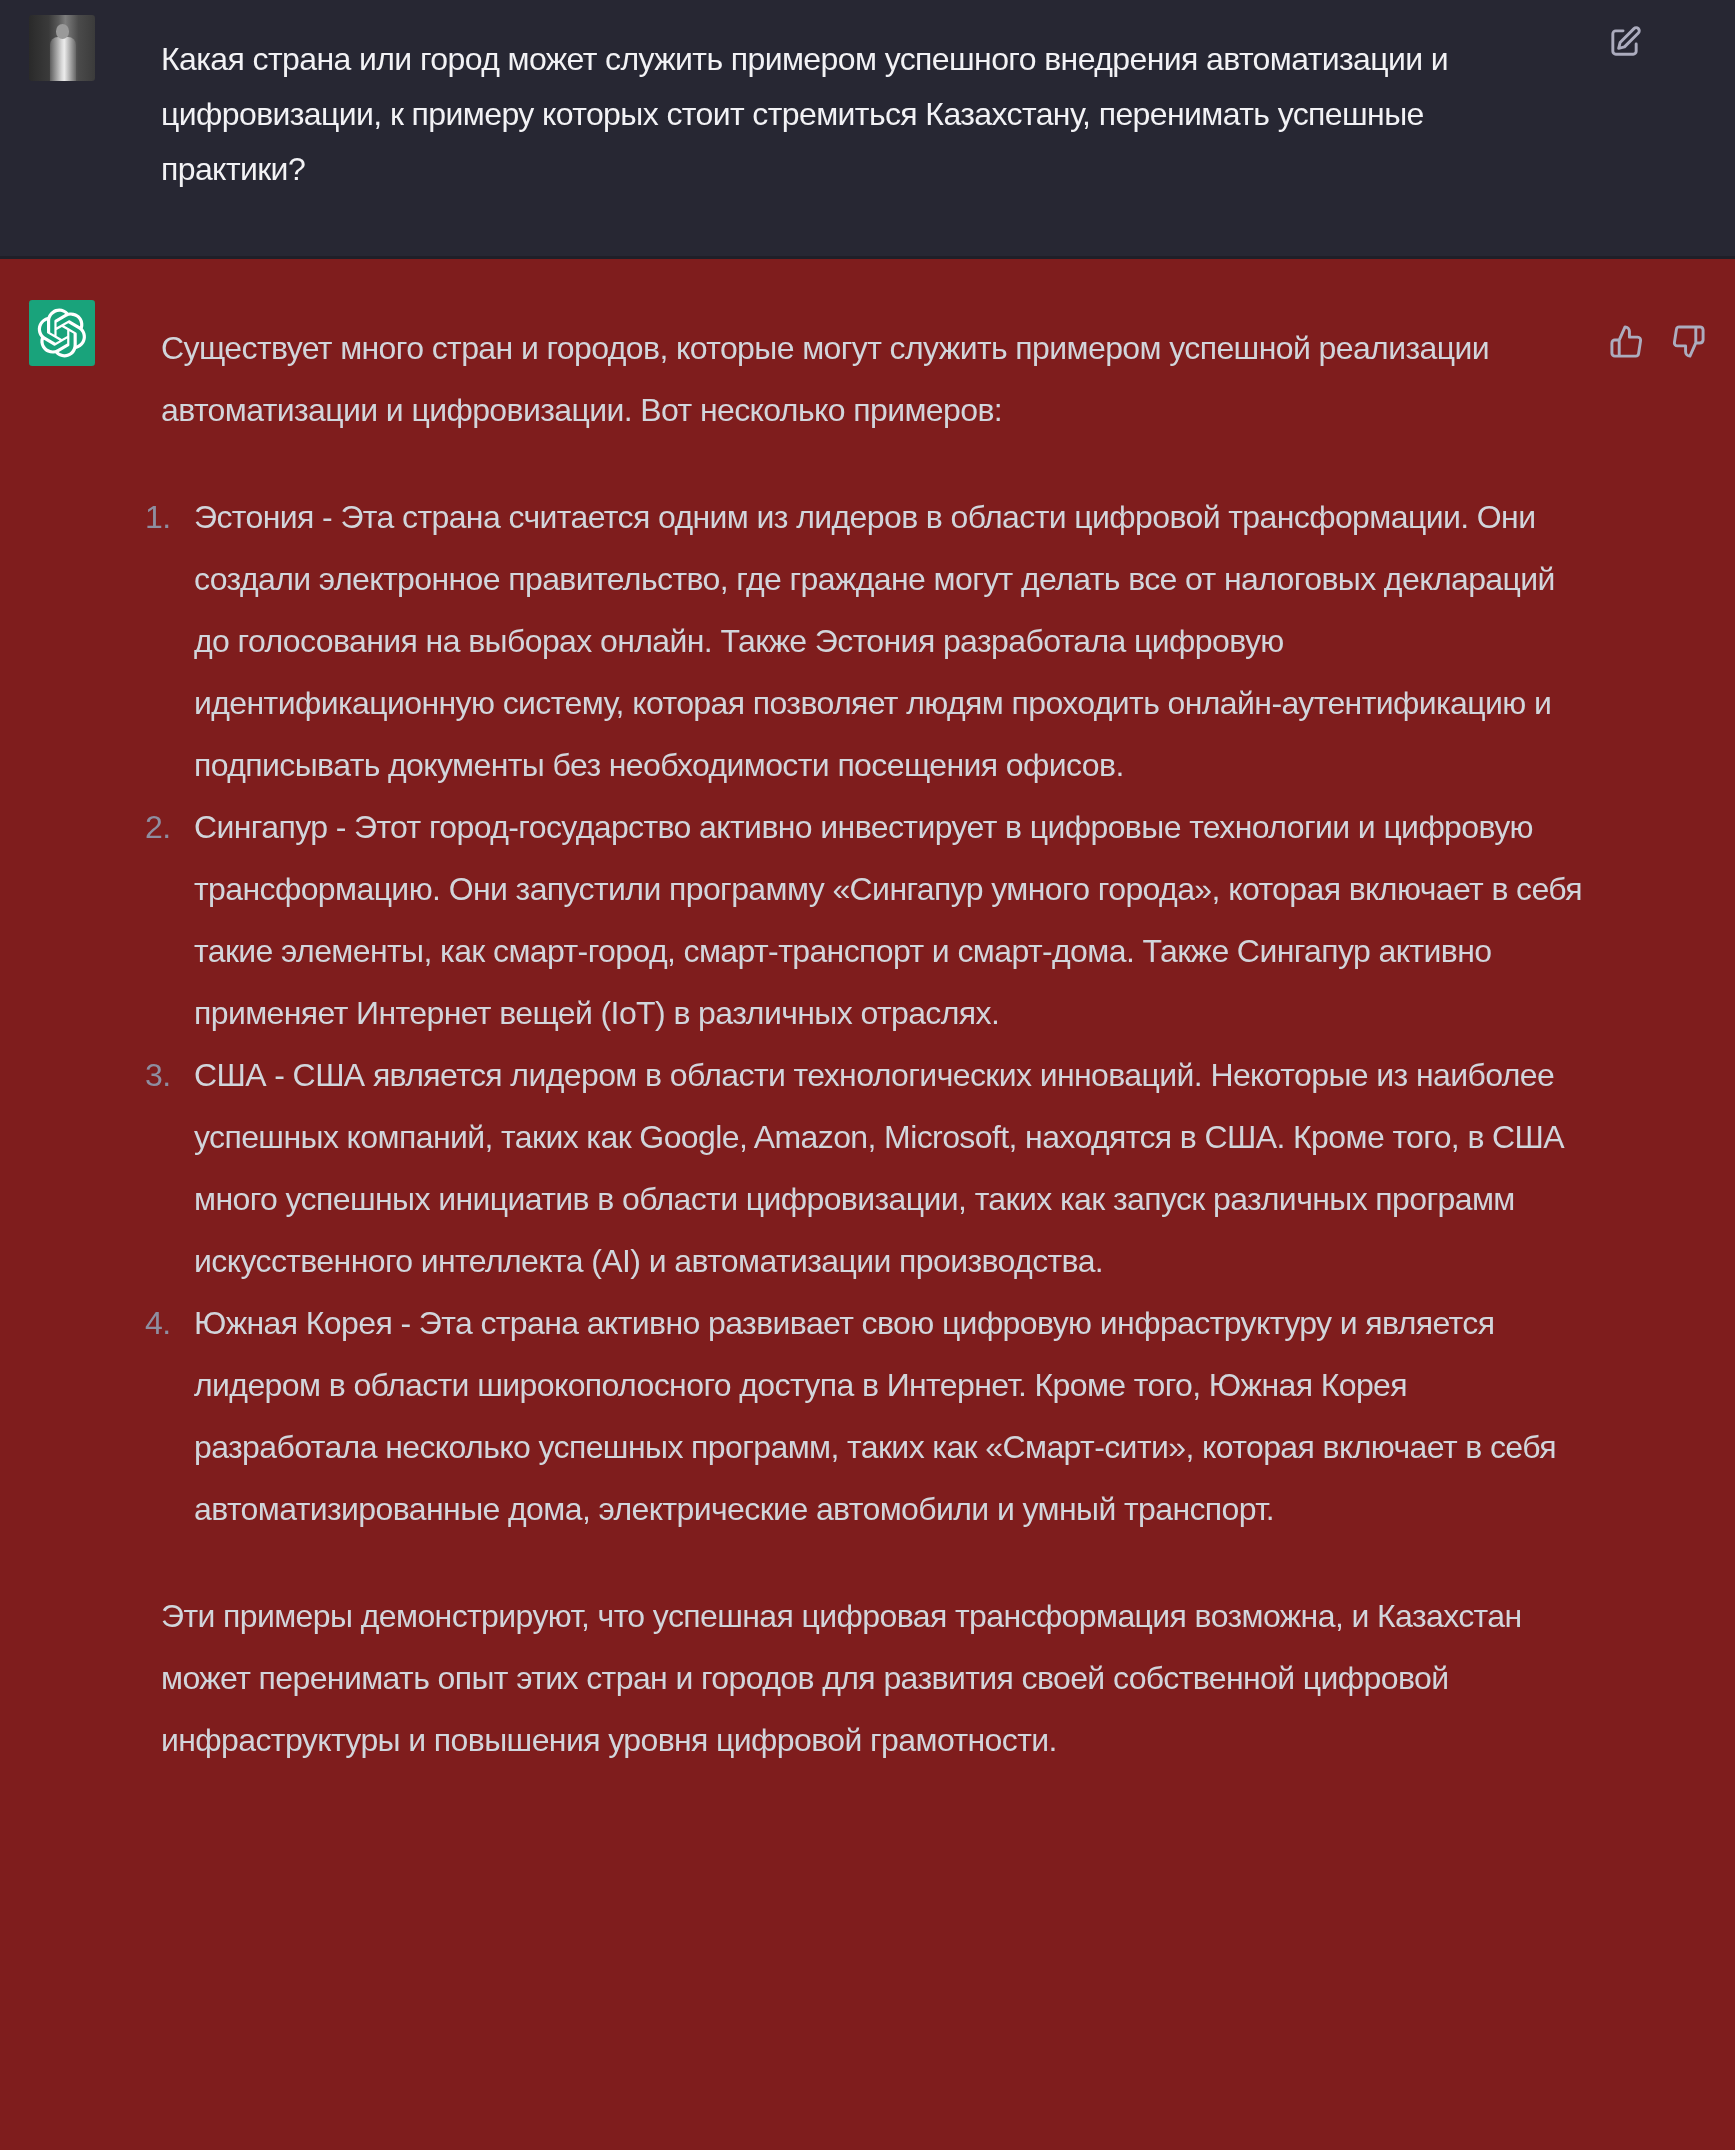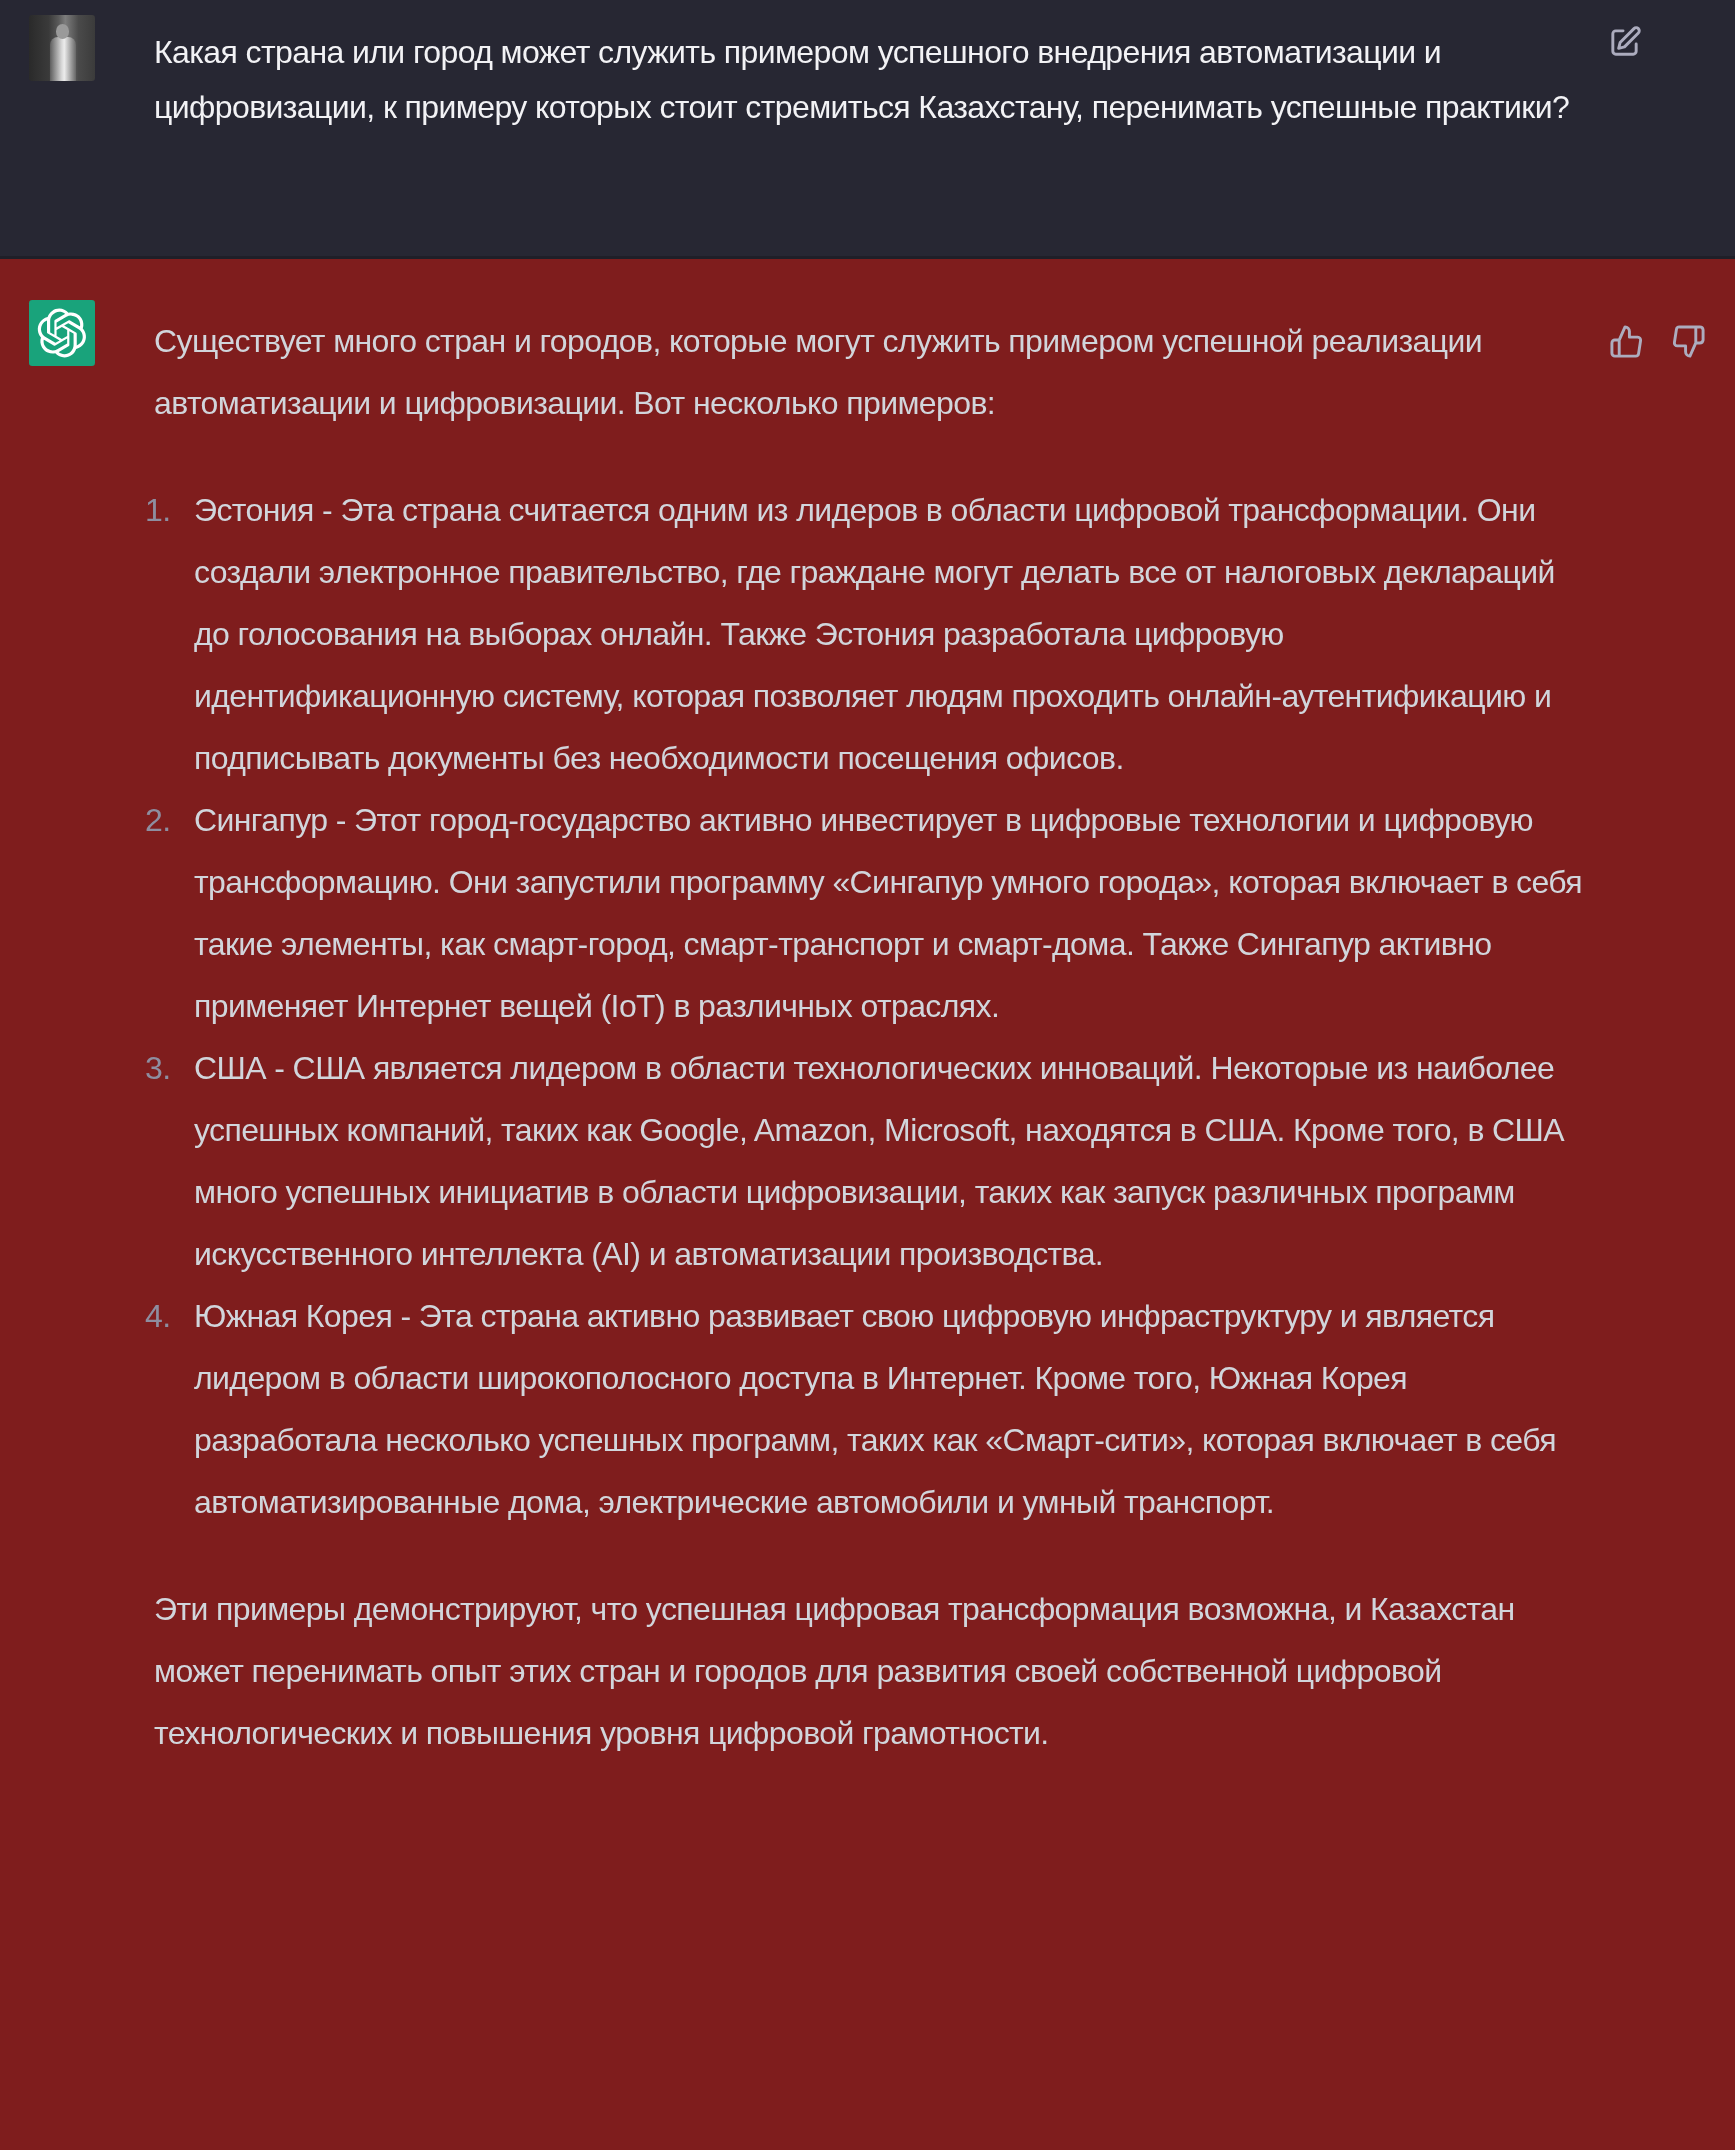--- a/index.html
+++ b/index.html
@@ -87,21 +87,21 @@
     top: 16px;
     line-height: 55px;
     color: #f2f2f5;
   }
   .row.assistant .text {
     top: 42px;
     line-height: 62px;
     color: #d1d5db;
   }
   .text p {
-    margin: 9px;
+    margin: 16px;
   }
   .text p.intro {
     margin-bottom: 45px;
   }
   .text ol {
     margin: 0 0 45px 0;
     padding: 0;
     list-style: none;
   }
   .text ol li {
@@ -166,21 +166,21 @@
       </li>
       <li>
         <span class="num">3.</span>
         <span>США - США является лидером в области технологических инноваций. Некоторые из наиболее успешных компаний, таких как Google, Amazon, Microsoft, находятся в США. Кроме того, в США много успешных инициатив в области цифровизации, таких как запуск различных программ искусственного интеллекта (AI) и автоматизации производства.</span>
       </li>
       <li>
         <span class="num">4.</span>
         <span>Южная Корея - Эта страна активно развивает свою цифровую инфраструктуру и является лидером в области широкополосного доступа в Интернет. Кроме того, Южная Корея разработала несколько успешных программ, таких как «Смарт-сити», которая включает в себя автоматизированные дома, электрические автомобили и умный транспорт.</span>
       </li>
     </ol>
-    <p>Эти примеры демонстрируют, что успешная цифровая трансформация возможна, и Казахстан может перенимать опыт этих стран и городов для развития своей собственной цифровой технологических и повышения уровня цифровой грамотности.</p>
+    <p>Эти примеры демонстрируют, что успешная цифровая трансформация возможна, и Казахстан может перенимать опыт этих стран и городов для развития своей собственной цифровой инфраструктуры и повышения уровня цифровой грамотности.</p>
   </div>
 
   <div class="icon-btn" style="left:1607px; top:63px;">
     <svg width="35" height="35" viewBox="0 0 24 24" fill="none" stroke="#acacbe" stroke-width="2" stroke-linecap="round" stroke-linejoin="round">
       <path d="M14 9V5a3 3 0 0 0-3-3l-4 9v11h11.28a2 2 0 0 0 2-1.7l1.38-9a2 2 0 0 0-2-2.3zM7 22H4a2 2 0 0 1-2-2v-7a2 2 0 0 1 2-2h3"></path>
     </svg>
   </div>
   <div class="icon-btn" style="left:1669px; top:63px;">
     <svg width="35" height="35" viewBox="0 0 24 24" fill="none" stroke="#acacbe" stroke-width="2" stroke-linecap="round" stroke-linejoin="round">
       <path d="M10 15v4a3 3 0 0 0 3 3l4-9V2H5.72a2 2 0 0 0-2 1.7l-1.38 9a2 2 0 0 0 2 2.3zm7-13h2.67A2.31 2.31 0 0 1 22 4v7a2.31 2.31 0 0 1-2.33 2H17"></path>

